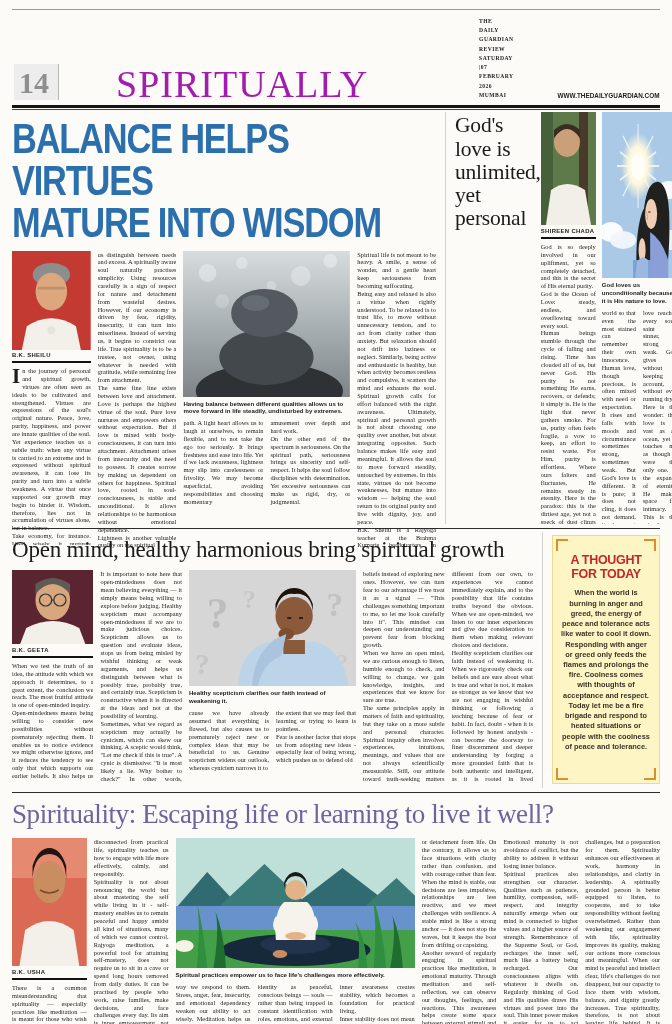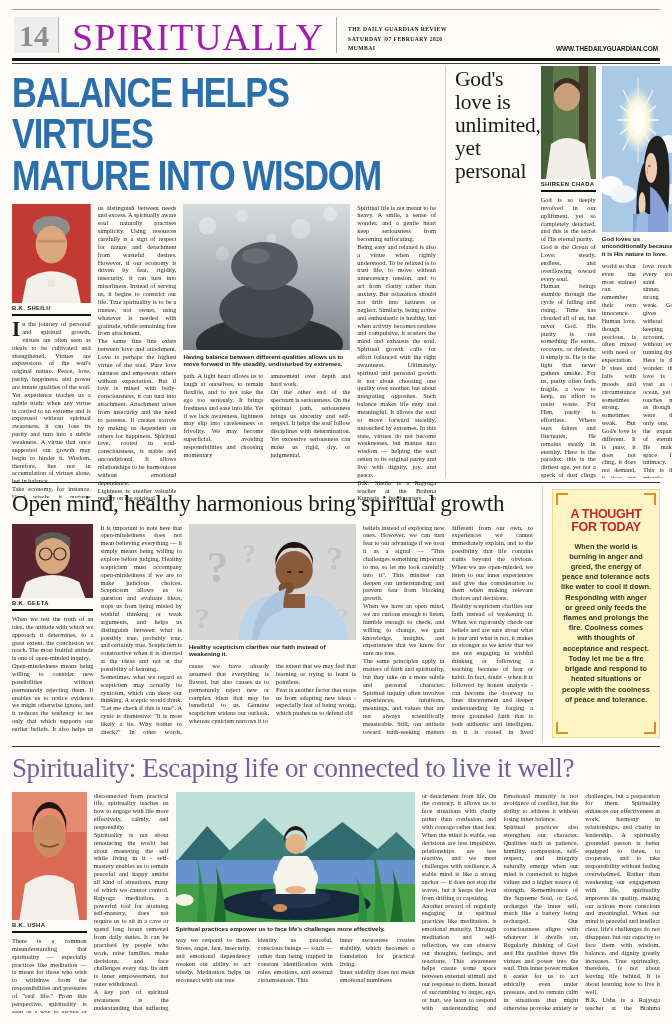--- a/index.html
+++ b/index.html
@@ -4,21 +4,21 @@
 <style>
   html,body { margin:0; padding:0; background:#888; }
   .page {
     width:672px; height:1024px; background:#fcfbf7; margin:0 auto;
     font-family:"Liberation Serif", serif; color:#1b1b1b;
     position:relative; overflow:hidden; box-sizing:border-box;
   }
   
   .hdr { padding:9px 12px 0; }
   .hdr-topline { border-top:1px solid #9a9a9a; }
-  .hdr-row { display:flex; align-items:flex-end; padding:7px 2px 5px; }
+  .hdr-row { display:flex; align-items:flex-end; padding:7px 2px 5px;gap:44px; }
   .pagenum {
     font-size:30px; font-weight:bold; color:#8f8f8f; background:#ededed;
     line-height:1; padding:4px 9px 2px 5px; border-right:1px solid #b5b5b5;
   }
   .section-title { font-size:38px; line-height:.85; letter-spacing:1px; margin-left:13px; color:#a21caf; }
   .hdr-div { width:1px; height:36px; background:#aaa; margin:0 11px 0 12px; }
   .pub-block { font-size:5.6px; font-weight:bold; letter-spacing:.45px; line-height:1.65; color:#222; }
   .website { margin-left:auto; font-family:"Liberation Sans",sans-serif; font-weight:bold; font-size:6.4px; color:#222; align-self:flex-end; padding-bottom:1px; }
   .hdr-rule  { border-top:3.5px solid #141414; }
   .hdr-rule2 { border-top:1px solid #444; margin-top:1.5px; }
@@ -306,21 +306,21 @@
       <span class="tc tc3"></span>
       <span class="tc tc4"></span>
       <h3>A THOUGHT FOR TODAY</h3>
       <p>When the world is burning in anger and greed, the energy of peace and tolerance acts like water to cool it down. Responding with anger or greed only feeds the flames and prolongs the fire. Coolness comes with thoughts of acceptance and respect. Today let me be a fire brigade and respond to heated situations or people with the coolness of peace and tolerance.</p>
     </aside>
   </div>
 
   <div class="secline"></div>
 
   <article class="a4">
-    <h2>Spirituality: Escaping life or connected to live it well?</h2>
+    <h2>Spirituality: Escaping life or learning to live it well?</h2>
     <div class="cols">
       <div class="acol">
         <div class="portrait">
           <svg viewBox="0 0 80 128" preserveAspectRatio="none">
             <rect width="80" height="128" fill="#da6a53"></rect>
             <rect x="0" y="0" width="80" height="40" fill="#e58971"></rect>
             <ellipse cx="40" cy="44" rx="17" ry="21" fill="#c98d60"></ellipse>
             <path d="M22 40 Q24 16 40 16 Q56 16 58 40 L58 28 Q52 10 40 10 Q28 10 22 28 Z" fill="#221510"></path>
             <path d="M30 52 Q40 58 50 52" stroke="#7e4a2a" stroke-width="1.5" fill="none"></path>
             <path d="M8 128 L14 92 Q40 74 66 92 L72 128 Z" fill="#f3f0e9"></path>

